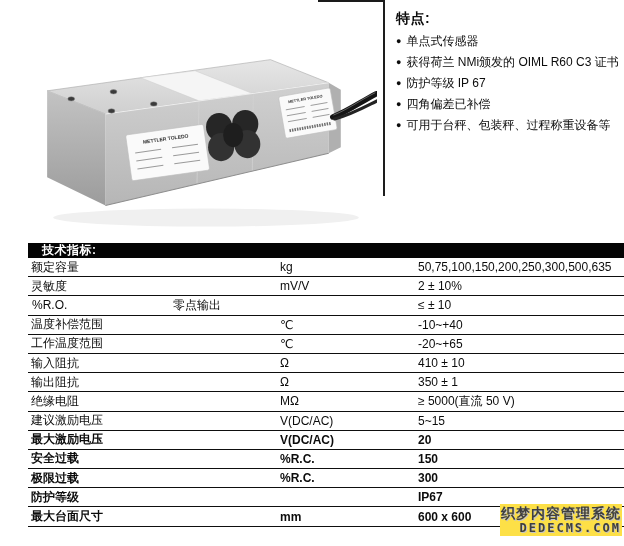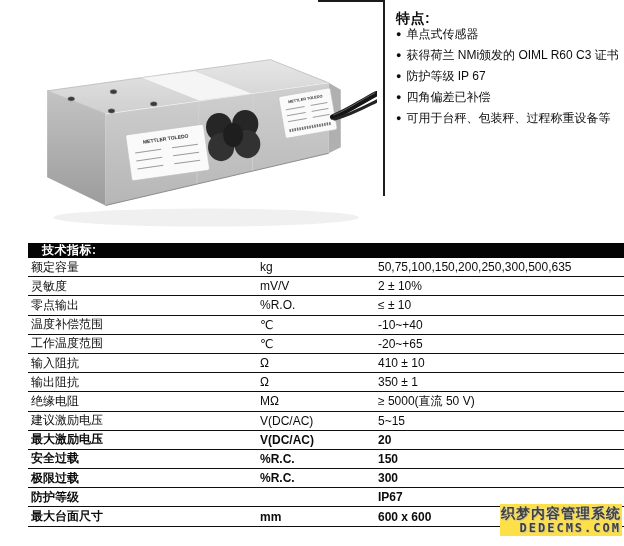--- a/index.html
+++ b/index.html
@@ -12,32 +12,32 @@
 
   
   .photo { position:absolute; left:25px; top:12px; width:352px; height:222px; }
 
   
   .top-tick { position:absolute; left:318px; top:0; width:66px; height:2px; background:#1a1a1a; }
   .vdivider { position:absolute; left:383px; top:0; width:2px; height:196px; background:#1d1d1d; }
 
   
   .features { position:absolute; left:396px; top:10px; width:226px; }
-  .features h2 { font-size:14px; font-weight:bold; color:#0c0c0c; margin-bottom:0; letter-spacing:0.5px; }
+  .features h2 { font-size:14px; font-weight:bold; color:#0c0c0c; margin-bottom:7px; letter-spacing:0.5px; }
   .features ul { list-style:none; }
   .features li { display:flex; align-items:flex-start; font-size:12px; line-height:13px; margin-bottom:8px; color:#0c0c0c; }
   .features .blt { font-size:9px; line-height:13px; margin-right:5px; color:#0c0c0c; }
 
   
   .specs { position:absolute; left:28px; top:243px; width:596px; }
   .specs .hdr {
     height:15px; background:#040404; color:#fff; font-size:12px; font-weight:bold;
     line-height:15px; padding-left:14px; letter-spacing:0.5px;
   }
-  .tr { display:flex; align-items:center; height:19.2px; border-bottom:1px solid #0e0e0e; font-size:12px; color:#0c0c0c; }
+  .tr { display:flex; align-items:center; height:19.2px; border-bottom:1px solid #0e0e0e; font-size:12px; color:#0c0c0c;gap:20px; }
   .td.l { width:228px; padding-left:3px; }
   .td.u { width:122px; padding-left:4px; }
   .td.v { flex:1; }
   .tr.b { font-weight:bold; }
 
   
   .wm {
     position:absolute; right:2px; top:504px; text-align:right; background:#fde047; padding:1px 1px;
     color:#3f3f3f; text-shadow:1px 1px 0 #c4c4c4;
   }
@@ -167,22 +167,22 @@
         <div class="td l">额定容量</div>
         <div class="td u">kg</div>
         <div class="td v">50,75,100,150,200,250,300,500,635</div>
       </div>
     <div class="tr">
         <div class="td l">灵敏度</div>
         <div class="td u">mV/V</div>
         <div class="td v">2 ± 10%</div>
       </div>
     <div class="tr">
+        <div class="td u">%R.O.</div>
         <div class="td l">零点输出</div>
-        <div class="td u">%R.O.</div>
         <div class="td v">≤ ± 10</div>
       </div>
     <div class="tr">
         <div class="td l">温度补偿范围</div>
         <div class="td u">℃</div>
         <div class="td v">-10~+40</div>
       </div>
     <div class="tr">
         <div class="td l">工作温度范围</div>
         <div class="td u">℃</div>

